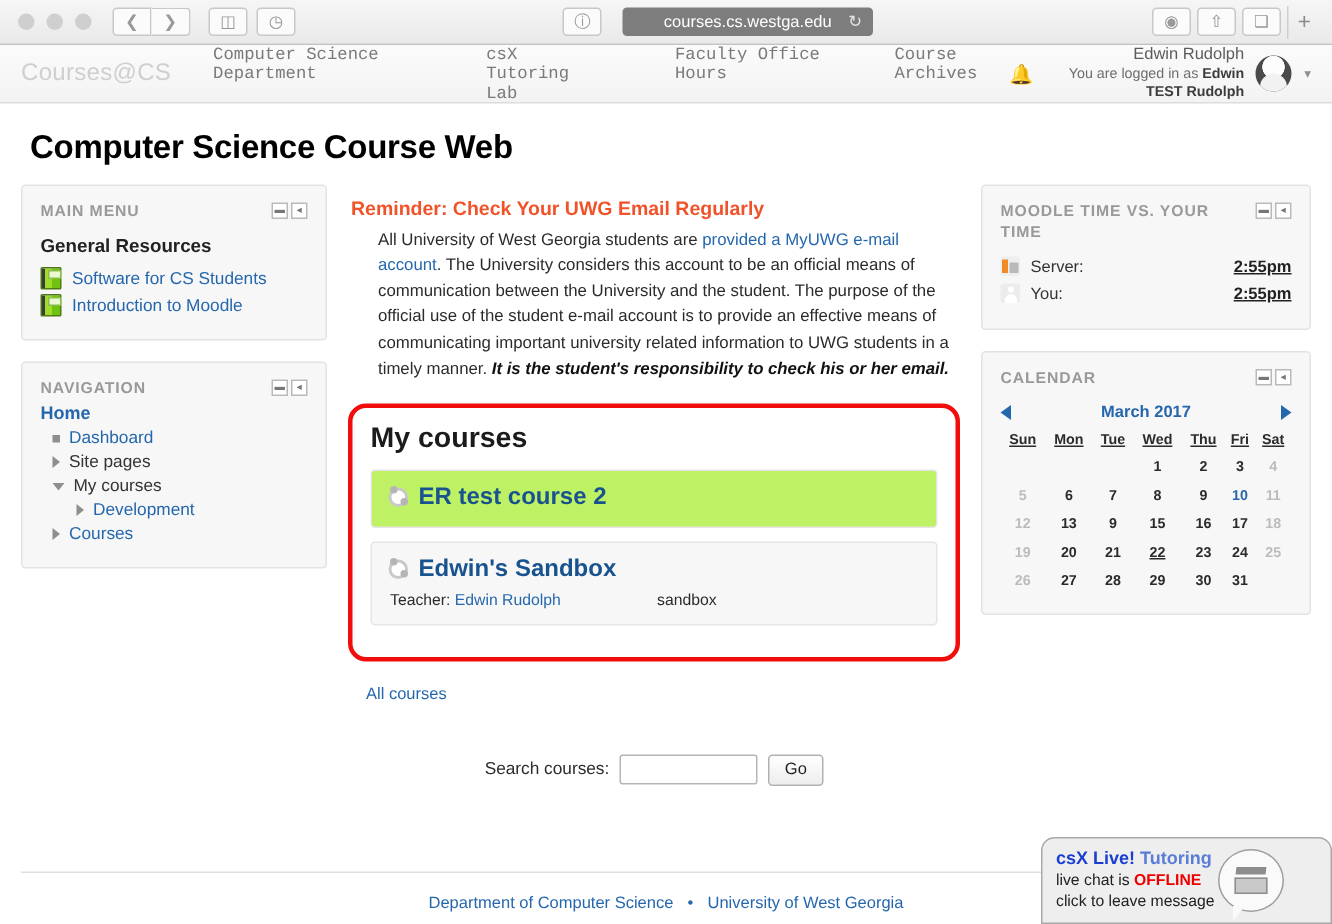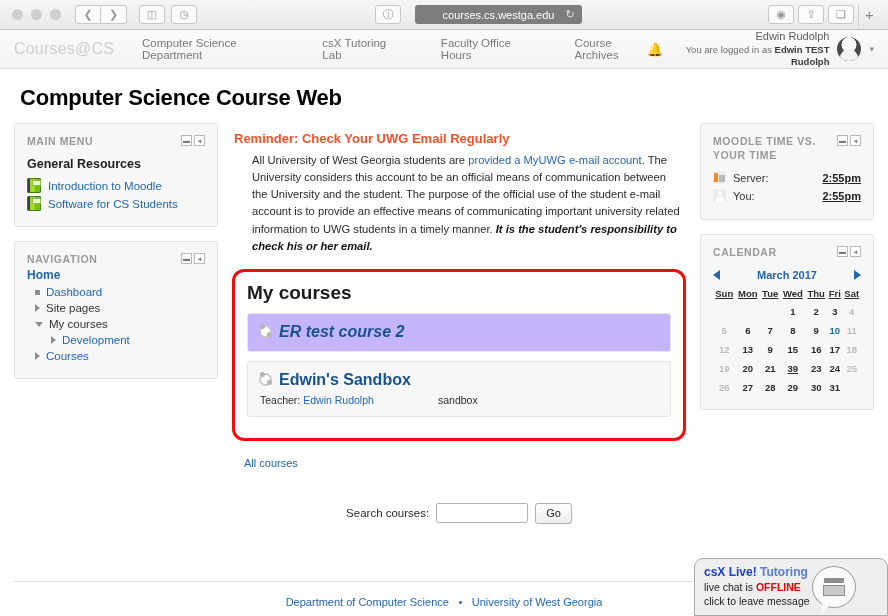--- a/index.html
+++ b/index.html
@@ -54,21 +54,21 @@
     border-bottom: 1px solid #dcdcdc;
     display: flex; align-items: center;
     padding: 0 14px;
     position: relative;
   }
   .brand {
     font-size: 16px; color: #cfcfcf; letter-spacing: .2px;
     font-family: "Liberation Sans", sans-serif;
     margin-right: 28px;
   }
-  .nav-links { display: flex; gap: 44px; }
+  .nav-links { display: flex; gap: 44px; font-family: Liberation Mono, monospace; }
   .nav-links a { font-size: 11.5px; color: #7a7a7a; text-decoration: none; }
   .header-right { margin-left: auto; display: flex; align-items: center; gap: 8px; }
   .bell { color: #9a9a9a; font-size: 13px; }
   .user-block { text-align: right; line-height: 1.25; }
   .user-name { font-size: 11px; color: #5c5c5c; }
   .logged-in { font-size: 9.5px; color: #6d6d6d; }
   .logged-in b { color: #3c3c3c; }
   .avatar {
     width: 24px; height: 24px; border-radius: 50%;
     background: radial-gradient(circle at 50% 32%, #fdfdfd 0 36%, #4a4a4a 38% 100%);
@@ -83,21 +83,21 @@
 
   
   .page { padding: 0 14px; position: relative; height: 547px; }
   h1.page-title {
     font-size: 22px; font-weight: bold; color: #000;
     padding: 16px 0 12px 6px; letter-spacing: -.2px;
   }
   .cols { display: flex; gap: 14px; align-items: flex-start; }
   .col-left  { width: 204px; flex: none; }
   .col-mid   { flex: 1; }
-  .col-right { width: 174px; flex: none; }
+  .col-right { width: 220px; flex: none; }
 
   
   .block {
     background: #f7f7f7; border: 1px solid #e3e3e3;
     border-radius: 3px; padding: 10px 12px 12px; margin-bottom: 14px;
   }
   .block-head { display: flex; align-items: flex-start; justify-content: space-between; }
   .block-title {
     font-size: 10.5px; font-weight: bold; color: #999;
     letter-spacing: .6px; text-transform: uppercase; line-height: 1.35;
@@ -151,21 +151,21 @@
   .mycourses-wrap {
     margin-top: 14px;
     border: 3px solid #f20d0d; border-radius: 12px;
     padding: 10px 12px 12px; background: #fff;
   }
   .mycourses-title { font-size: 19px; font-weight: bold; color: #1b1b1b; margin-bottom: 9px; }
   .course-box {
     background: #f7f7f7; border: 1px solid #e5e5e5; border-radius: 3px;
     padding: 9px 11px 10px; margin-bottom: 9px;
   }
-  .course-box.plain { background: #c4b5fd; font-style: italic; }
+  .course-box.plain { background: #bef264; }
   .course-head { display: flex; align-items: center; gap: 7px; }
   .course-icon {
     width: 13px; height: 13px; flex: none; border-radius: 50%;
     background: #ffffff; border: 2px solid #c9c9c9; position: relative;
   }
   .course-icon::before {
     content:""; position:absolute; left:-1px; top:-3px; width:5px; height:5px;
     border-radius:50%; background:#b5b5b5;
   }
   .course-icon::after {
@@ -345,25 +345,25 @@
           <div class="block-title">Main menu</div>
           <div class="block-ctrls">
             <span class="ctrl">▬</span>
             <span class="ctrl">◂</span>
           </div>
         </div>
         <div class="block-body">
           <div class="gr-title">General Resources</div>
           <div class="res-item">
             <span class="res-icon"></span>
-            <a href="#">Introduction to Moodle</a>
+            <a href="#">Software for CS Students</a>
           </div>
           <div class="res-item">
             <span class="res-icon"></span>
-            <a href="#">Software for CS Students</a>
+            <a href="#">Introduction to Moodle</a>
           </div>
         </div>
       </div>
 
       <div class="block">
         <div class="block-head">
           <div class="block-title">Navigation</div>
           <div class="block-ctrls">
             <span class="ctrl">▬</span>
             <span class="ctrl">◂</span>
@@ -507,21 +507,21 @@
                   <td>9</td>
                   <td>15</td>
                   <td>16</td>
                   <td>17</td>
                   <td class="weekend">18</td>
                 </tr>
                 <tr>
                   <td class="weekend">19</td>
                   <td>20</td>
                   <td>21</td>
-                  <td class="marked">39</td>
+                  <td class="marked">22</td>
                   <td>23</td>
                   <td>24</td>
                   <td class="weekend">25</td>
                 </tr>
                 <tr>
                   <td class="weekend">26</td>
                   <td>27</td>
                   <td>28</td>
                   <td>29</td>
                   <td>30</td>

